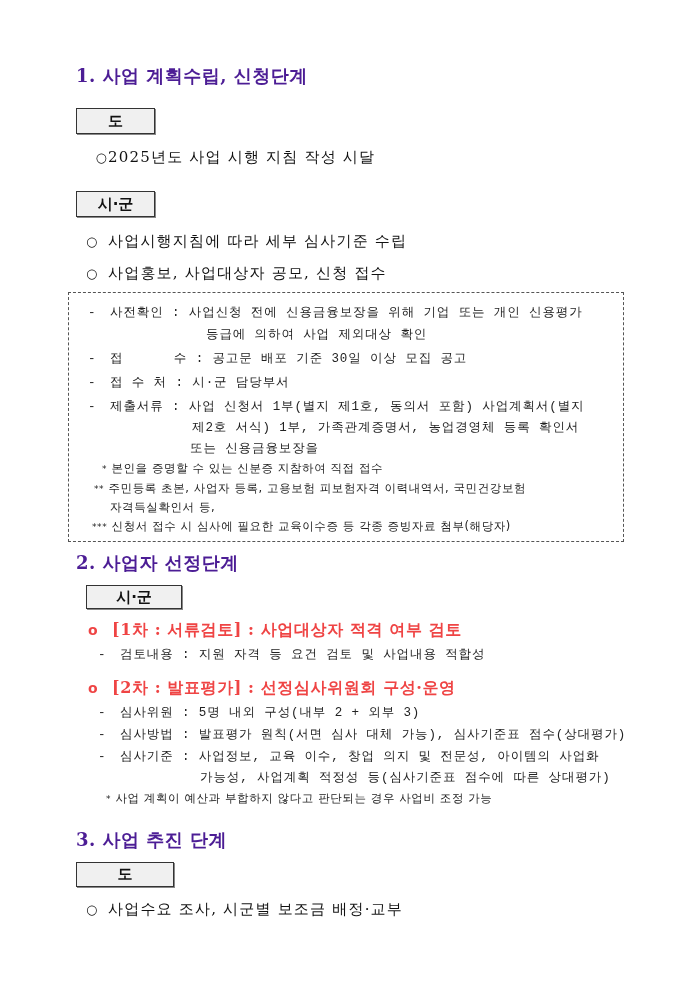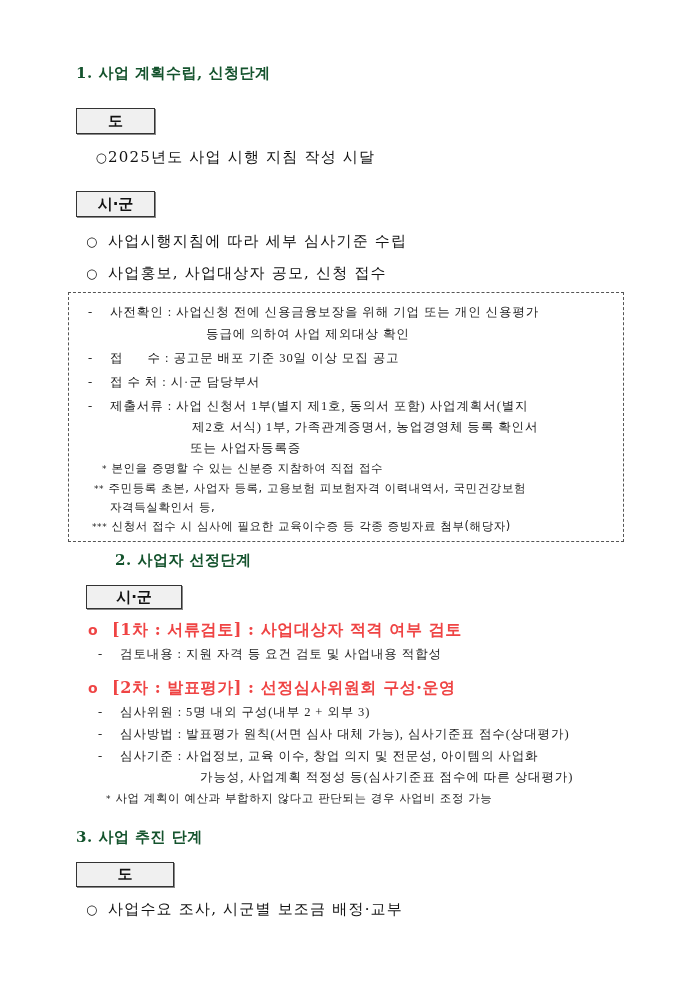--- a/index.html
+++ b/index.html
@@ -12,23 +12,23 @@
     body {
       position: relative;
       font-family: "DejaVu Serif", "Liberation Serif", serif;
       color: #111111;
     }
     .abs { position: absolute; white-space: nowrap; }
 
     .section-title {
       font-family: "DejaVu Serif", "Liberation Serif", serif;
       font-weight: bold;
-      font-size: 15px;
+      font-size: 18px;
       letter-spacing: 0.5px;
-      color: #14532d;
+      color: #4c1d95;
     }
     .label-box {
       position: absolute;
       background: #f0f0f0;
       border: 1px solid #333;
       box-shadow: 1px 1px 0 #888;
       font-family: "DejaVu Sans", "Liberation Sans", sans-serif;
       font-weight: bold;
       font-size: 15px;
       text-align: center;
@@ -62,21 +62,21 @@
     }
     .dash-box {
       position: absolute;
       left: 68px;
       top: 292px;
       width: 556px;
       height: 250px;
       border: 1.5px dashed #555;
     }
     .detail {
-      font-family: Liberation Serif, serif;
+      font-family: Liberation Mono, monospace;
       font-size: 12.5px;
       letter-spacing: 0.9px;
       color: #222;
     }
     .detail .dash { display: inline-block; width: 22px; }
     .note {
       font-family: "DejaVu Sans", "Liberation Sans", sans-serif;
       font-size: 11.5px;
       letter-spacing: 0.6px;
       color: #222;
@@ -123,37 +123,37 @@
   <span>:</span>
   <span>시·군 담당부서</span>
 </div>
 
 <div class="abs detail" style="left:88px; top:398px;">
   <span class="dash">-</span><span>제출서류</span>
   <span>:</span>
   <span>사업 신청서 1부(별지 제1호, 동의서 포함) 사업계획서(별지</span>
 </div>
 <div class="abs detail" style="left:192px; top:419px;">제2호 서식) 1부, 가족관계증명서, 농업경영체 등록 확인서</div>
-<div class="abs detail" style="left:190px; top:440px;">또는 사업자등록증</div>
+<div class="abs detail" style="left:190px; top:440px;">또는 신용금융보장을</div>
 
 <div class="abs note" style="left:102px; top:461px;">
   <span class="star">*</span>
   <span>본인을 증명할 수 있는 신분증 지참하여 직접 접수</span>
 </div>
 <div class="abs note" style="left:94px; top:481px;">
   <span class="star">**</span>
   <span>주민등록 초본, 사업자 등록, 고용보험 피보험자격 이력내역서, 국민건강보험</span>
 </div>
 <div class="abs note" style="left:110px; top:500px;">자격득실확인서 등,</div>
 <div class="abs note" style="left:92px; top:519px;">
   <span class="star">***</span>
   <span>신청서 접수 시 심사에 필요한 교육이수증 등 각종 증빙자료 첨부(해당자)</span>
 </div>
 
-<div class="abs section-title" style="left:76px; top:551px;margin-left:39px;">2. 사업자 선정단계</div>
+<div class="abs section-title" style="left:76px; top:551px;">2. 사업자 선정단계</div>
 
 <div class="label-box" style="left:86px; top:585px; width:96px; height:24px; line-height:22px;">시·군</div>
 
 <div class="abs bold-line" style="left:88px; top:620px;">
   <span class="mark">o</span><span>[1차 : 서류검토] : 사업대상자 적격 여부 검토</span>
 </div>
 <div class="abs detail" style="left:98px; top:646px;">
   <span class="dash">-</span><span>검토내용 : 지원 자격 등 요건 검토 및 사업내용 적합성</span>
 </div>
 

